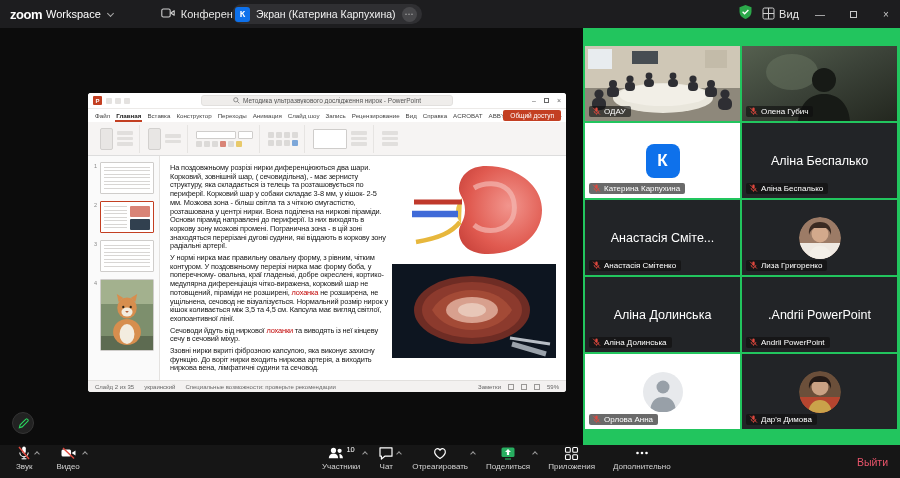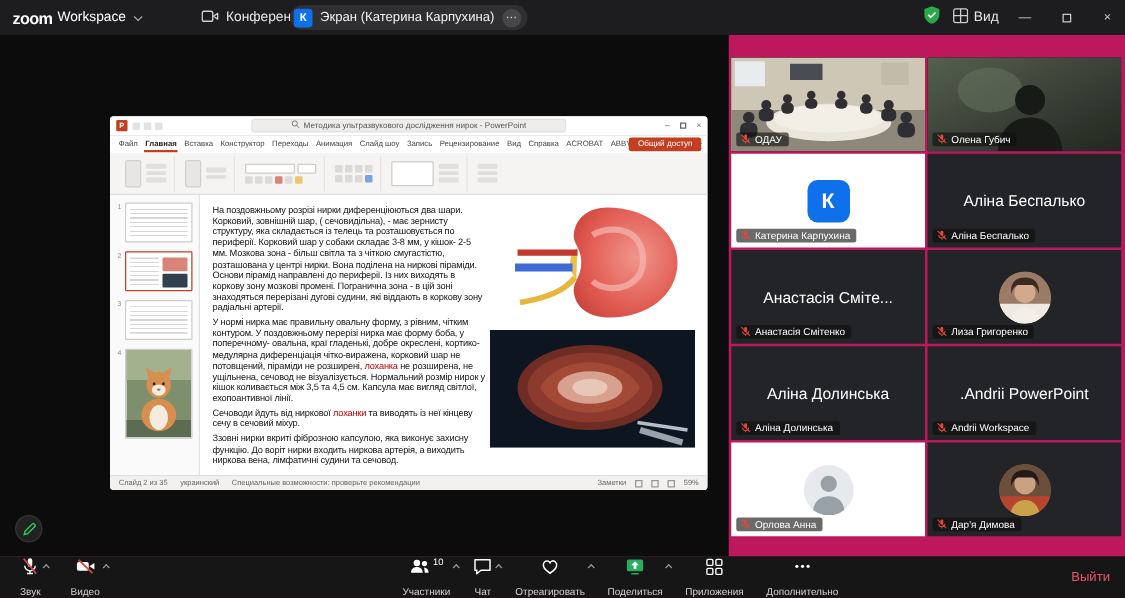--- a/index.html
+++ b/index.html
@@ -1,17 +1,17 @@
 <!DOCTYPE html>
 <html><head>
 <meta charset="utf-8">
 <style>
 *{margin:0;padding:0;box-sizing:border-box}
 html,body{background:#000}
-#app{position:relative;width:900px;height:478px;background:#be185d;font-family:"Liberation Sans",sans-serif;overflow:hidden;color:#eee}
+#app{position:relative;width:900px;height:478px;background:#22c55e;font-family:"Liberation Sans",sans-serif;overflow:hidden;color:#eee}
 
 
 .topbar{position:absolute;left:0;top:0;width:900px;height:28px;background:#1d1d1f;display:flex;align-items:center;z-index:5}
 .logo{margin-left:10px;display:flex;align-items:center;gap:4px}
 .logo .z{font-weight:bold;font-size:13px;color:#fff;letter-spacing:-.5px}
 .logo .w{font-size:11px;color:#fff}
 .chev-down{width:5px;height:5px;border-right:1.2px solid #a9a9a9;border-bottom:1.2px solid #a9a9a9;transform:rotate(45deg);margin-left:3px;margin-top:-2px}
 .meeting-tab{display:flex;align-items:center;gap:6px;margin-left:42px;font-size:11px;color:#e6e6e6;height:28px;padding:0 6px}
 .share-pill{position:absolute;left:232px;top:4px;height:20px;display:flex;align-items:center;gap:6px;padding:0 5px 0 3px;border-radius:10px;background:#2f2f32}
 .pill-avatar{width:15px;height:15px;border-radius:3px;background:#0e71eb;color:#fff;font-size:9px;font-weight:bold;display:flex;align-items:center;justify-content:center}
@@ -77,21 +77,21 @@
 .cname{position:absolute;left:0;right:0;top:0;bottom:0;display:flex;align-items:center;justify-content:center;font-size:12.5px;color:#fff}
 .avatar-k{position:absolute;left:50%;top:50%;transform:translate(-50%,-50%);width:34px;height:34px;border-radius:8px;background:#0e71eb;color:#fff;font-weight:bold;font-size:17px;display:flex;align-items:center;justify-content:center}
 .avatar-ph{position:absolute;left:50%;top:50%;transform:translate(-50%,-50%);width:42px;height:42px;border-radius:50%;overflow:hidden;display:flex;align-items:center;justify-content:center}
 .plabel{position:absolute;left:4px;bottom:4px;display:flex;align-items:center;gap:3px;background:rgba(15,15,15,.62);border-radius:2px;padding:1px 5px 1px 3px;font-size:8px;color:#fff;max-width:140px;white-space:nowrap;overflow:hidden}
 .mmic{display:flex;align-items:center}
 
 
 .controlbar{position:absolute;left:0;bottom:0;width:900px;height:33px;background:#161616}
 .tb-left{position:absolute;left:8px;top:0;height:33px;display:flex;gap:8px}
 .tb-center{position:absolute;left:314px;top:0;height:33px;display:flex;gap:2px}
-.tb-item{position:relative;display:flex;flex-direction:column;align-items:center;justify-content:space-between;padding:0 8px;height:33px}
+.tb-item{position:relative;display:flex;flex-direction:column;align-items:center;justify-content:flex-start;padding:0 8px;height:33px}
 .tb-icon{height:16px;display:flex;align-items:flex-end}
 .tb-badge{font-size:7.5px;color:#fff;margin:0 0 7px 2px}
 .tb-label{font-size:8px;color:#d4d4d4;margin-top:1px;white-space:nowrap}
 .tb-chev{position:absolute;right:1px;top:7px;width:4px;height:4px;border-top:1.2px solid #9b9b9b;border-right:1.2px solid #9b9b9b;transform:rotate(-45deg)}
 .leave{position:absolute;right:12px;top:0;height:33px;display:flex;align-items:center;font-size:10.5px;color:#e8546a;background:none;border:none;font-family:"Liberation Sans",sans-serif}
 </style>
 </head>
 <body>
 
 <div id="app">
@@ -496,21 +496,21 @@
         <div class="cname">.Andrii PowerPoint</div>
         <div class="plabel">
           <span class="mmic">
             <svg width="9" height="9" viewBox="0 0 10 10">
               <rect x="3.7" y="0.6" width="2.6" height="4.4" rx="1.3" fill="#e0483e"></rect>
               <path d="M2.3 4.4a2.7 2.7 0 0 0 5.4 0" fill="none" stroke="#e0483e" stroke-width="0.9"></path>
               <line x1="5" y1="7.1" x2="5" y2="8.6" stroke="#e0483e" stroke-width="0.9"></line>
               <line x1="1.2" y1="0.8" x2="8.8" y2="8.4" stroke="#e0483e" stroke-width="1"></line>
             </svg>
           </span>
-          <span class="pname">Andrii Workspace</span>
+          <span class="pname">Andrii PowerPoint</span>
         </div>
       </div>
       <div class="tile white">
         <div class="avatar-ph">
           <svg width="40" height="40" viewBox="0 0 40 40">
             <circle cx="20" cy="20" r="20" fill="#e7e9ec"></circle>
             <circle cx="20" cy="15" r="6.5" fill="#98a0a8"></circle>
             <path d="M7.5 36c1.2-8 6.5-11 12.5-11s11.3 3 12.5 11a20 20 0 0 1-25 0z" fill="#98a0a8"></path>
           </svg>
         </div>

